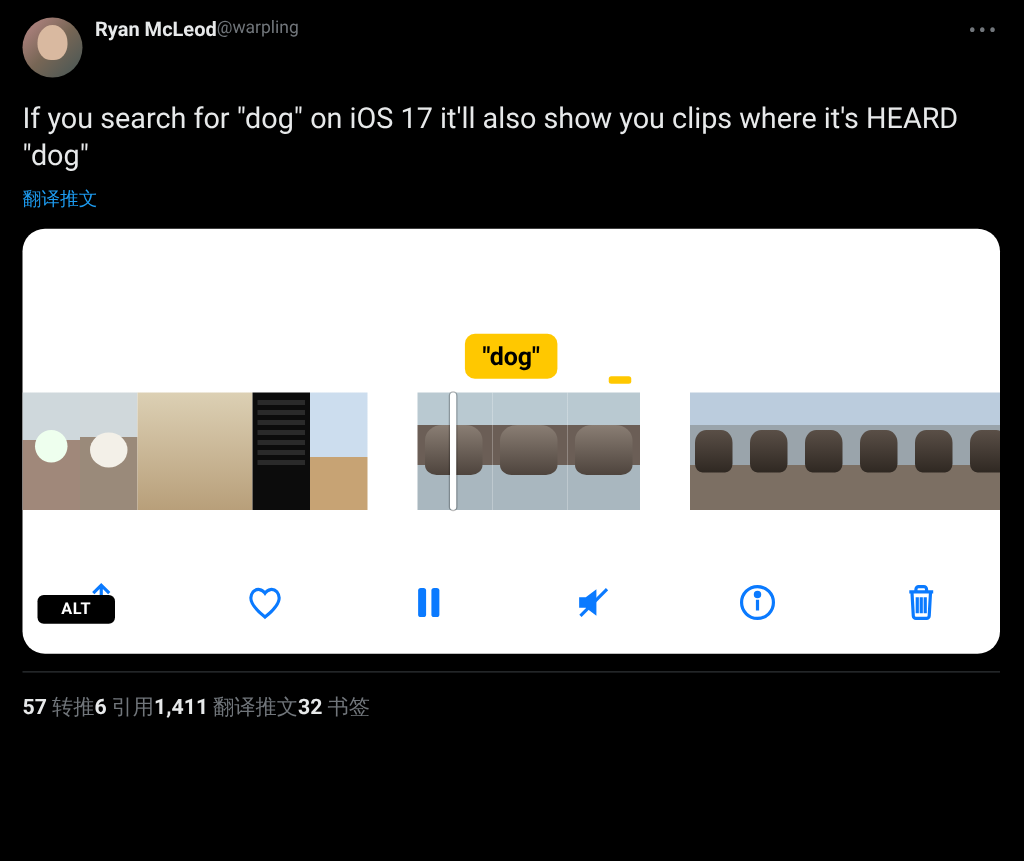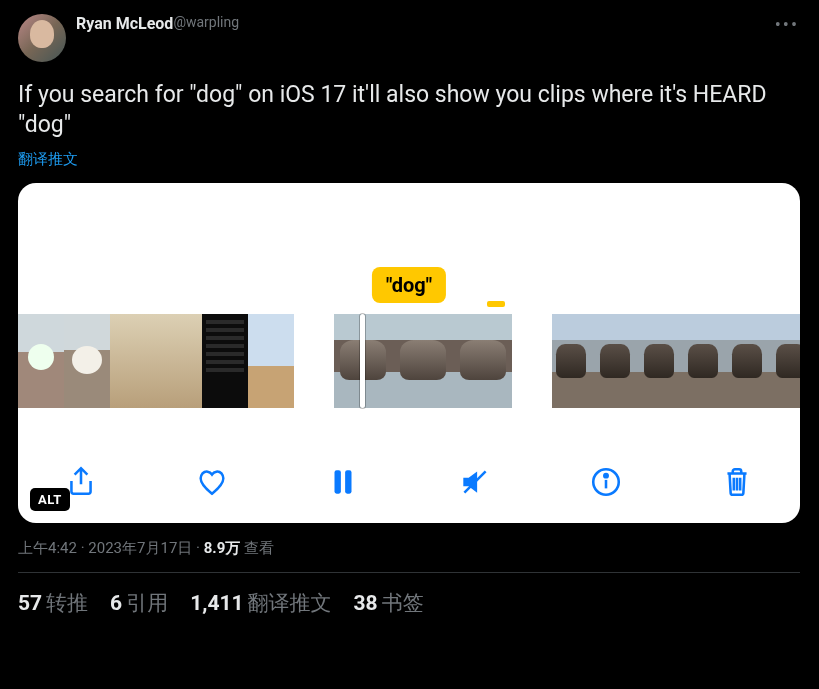--- a/index.html
+++ b/index.html
@@ -34,25 +34,25 @@
   .tE::after { content:""; position:absolute; left:6px; top:26px; width:46px; height:40px; background:linear-gradient(180deg,#8a7e74,#4e443d); border-radius:30% 30% 20% 20%; }
   .w58 { width: 58px; } .w60 { width: 60px; } .w44 { width: 44px; } .w36 { width: 36px; }
   .tF { background: linear-gradient(180deg,#bcd 0 28%, #9aa4ab 28% 62%, #7c6f63 62% 100%); }
   .tF::after { content:""; position:absolute; left:4px; top:30px; width:30px; height:34px; background:linear-gradient(180deg,#5a4f47,#2f2822); border-radius:30% 30% 20% 20%; }
   .playhead { position:absolute; left:342px; top:131px; width:5px; height:94px; background:#fff; border-radius:3px; box-shadow:0 0 0 1px rgba(0,0,0,0.25); z-index:3; }
   .toolbar { position: absolute; left: 0; right: 0; bottom: 22px; display: flex; justify-content: space-between; align-items: center; padding: 0 44px; }
   .tool-icon { width: 38px; height: 38px; color: #0a7aff; display: flex; align-items: center; justify-content: center; }
   .tool-icon svg { width: 34px; height: 34px; stroke: #0a7aff; fill: none; stroke-width: 2.4; }
   .pause svg rect { fill: #0a7aff; stroke: none; }
   .info svg circle { stroke: #0a7aff; }
-  .alt-badge { position: absolute; left: 12px; bottom: 12px; background: #000; color: #fff; font-size: 13px; font-weight: 700; padding: 4px 8px; border-radius: 5px; letter-spacing: 0.5px; }
+  .alt-badge { position: absolute; left: 12px; bottom: 24px; background: #000; color: #fff; font-size: 13px; font-weight: 700; padding: 4px 19px; border-radius: 5px; letter-spacing: 0.5px; }
   .meta { margin-top: 16px; font-size: 15px; color: #71767b; }
   .meta .views-num { color: #e7e9ea; font-weight: 700; }
   .divider { margin-top: 14px; height: 1px; background: #2f3336; width: 782px; }
-  .stats { margin-top: 16px; display: flex; gap: 22px; font-size: 21px; color: #71767b; }
+  .stats { margin-top: 16px; display: flex; font-size: 17px; color: #71767b; }
   .stats b { color: #e7e9ea; font-weight: 700; margin-right: 4px; }
 </style>
 </head>
 <body>
 
 <div class="tweet">
   <div class="header">
     <div class="avatar"></div>
     <div class="names">
       <span class="display-name">Ryan McLeod</span>
@@ -130,25 +130,22 @@
         <svg viewBox="0 0 32 32">
             <path d="M7 8 h18 M12 8 v-2 a2 2 0 0 1 2 -2 h4 a2 2 0 0 1 2 2 v2 M9 8 l1 18 a2 2 0 0 0 2 2 h8 a2 2 0 0 0 2 -2 l1 -18"></path>
             <path d="M13 12 v12 M16 12 v12 M19 12 v12"></path>
           </svg>
       </div>
     </div>
 
     <div class="alt-badge">ALT</div>
   </div>
 
-  <div class="meta">
-    <span>上午4:42</span><span> · </span><span>2023年7月17日</span><span> · </span><span class="views-num">8.9万</span> <span>查看</span>
-  </div>
 
   <div class="divider"></div>
 
   <div class="stats">
     <span><b>57</b><span>转推</span></span>
     <span><b>6</b><span>引用</span></span>
     <span><b>1,411</b><span>翻译推文</span></span>
-    <span><b>38</b><span>书签</span></span>
+    <span><b>32</b><span>书签</span></span>
   </div>
 </div>
 
 </body></html>

